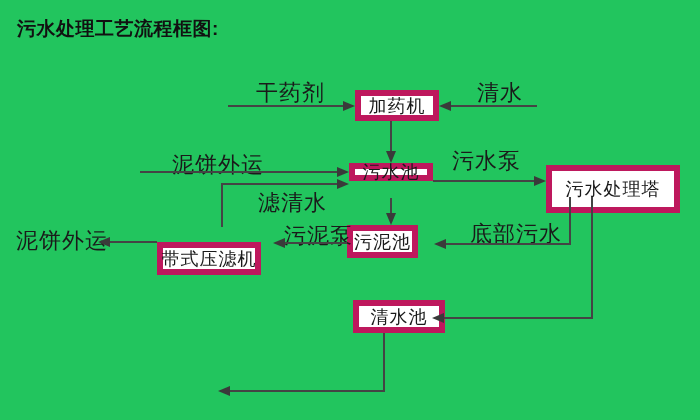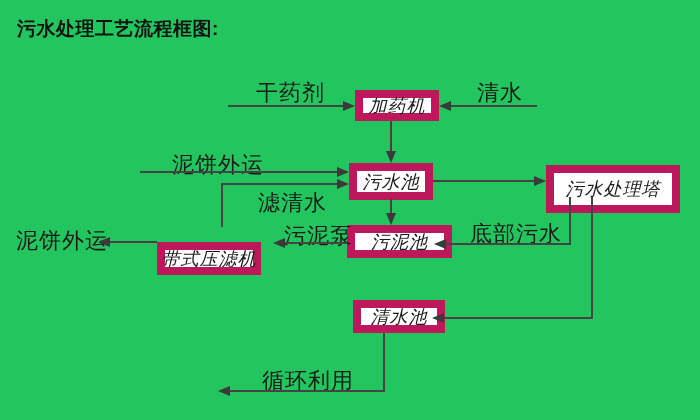--- a/index.html
+++ b/index.html
@@ -22,30 +22,29 @@
     top: 16px;
     font-size: 19px;
     font-weight: bold;
     letter-spacing: 0.5px;
     color: #111111;
     white-space: nowrap;
   }
   .fc-box {
     position: absolute;
     box-sizing: border-box;
-    border: 8px solid #be185d;
+    border: 6px solid #be185d;
     background: #ffffff;
     display: flex;
     align-items: center;
     justify-content: center;
     font-size: 18px;
     color: #1a1a1a;
     white-space: nowrap;
     letter-spacing: 1px;
-    font-style: italic;
   }
   .lbl {
     position: absolute;
     font-size: 22px;
     color: #1a1a1a;
     white-space: nowrap;
     letter-spacing: 1px;
   }
   .ln {
     position: absolute;
@@ -73,34 +72,34 @@
   }
 </style>
 </head>
 <body>
 
 <div id="canvas">
 
   <div class="title">污水处理工艺流程框图:</div>
 
   <div class="fc-box" style="left:355px; top:90px;  width:84px;  height:31px;">加药机</div>
-  <div class="fc-box" style="left:349px; top:163px; width:84px;  height:37px;">污水池</div>
+  <div class="fc-box" style="left:349px; top:163px; width:84px;  height:18px;">污水池</div>
   <div class="fc-box" style="left:546px; top:165px; width:134px; height:48px;">污水处理塔</div>
   <div class="fc-box" style="left:157px; top:242px; width:104px; height:33px;">带式压滤机</div>
-  <div class="fc-box" style="left:347px; top:225px; width:105px;  height:33px;">污泥池</div>
+  <div class="fc-box" style="left:347px; top:225px; width:71px;  height:33px;">污泥池</div>
   <div class="fc-box" style="left:353px; top:300px; width:92px;  height:33px;">清水池</div>
 
   <div class="lbl" style="left:256px; top:78px;">干药剂</div>
   <div class="lbl" style="left:477px; top:78px;">清水</div>
   <div class="lbl" style="left:172px; top:150px;">泥饼外运</div>
+  <div class="lbl" style="left:452px; top:146px;">污水泵</div>
   <div class="lbl" style="left:258px; top:188px;font-family:Liberation Serif, serif;">滤清水</div>
   <div class="lbl" style="left:284px; top:221px;font-family:Liberation Serif, serif;">污泥泵</div>
   <div class="lbl" style="left:470px; top:219px;">底部污水</div>
   <div class="lbl" style="left:16px;  top:226px;">泥饼外运</div>
-  <div class="lbl" style="left:262px; top:366px;">循环利用</div>
 
   <div class="ln" style="left:228px; top:105px; width:121px; height:2px;"></div>
   <div class="ah ah-r" style="left:343px; top:101px;"></div>
 
   <div class="ln" style="left:451px; top:105px; width:86px; height:2px;"></div>
   <div class="ah ah-l" style="left:439px; top:101px;"></div>
 
   <div class="ln" style="left:390px; top:121px; width:2px; height:32px;"></div>
   <div class="ah ah-d" style="left:386px; top:151px;"></div>
 

